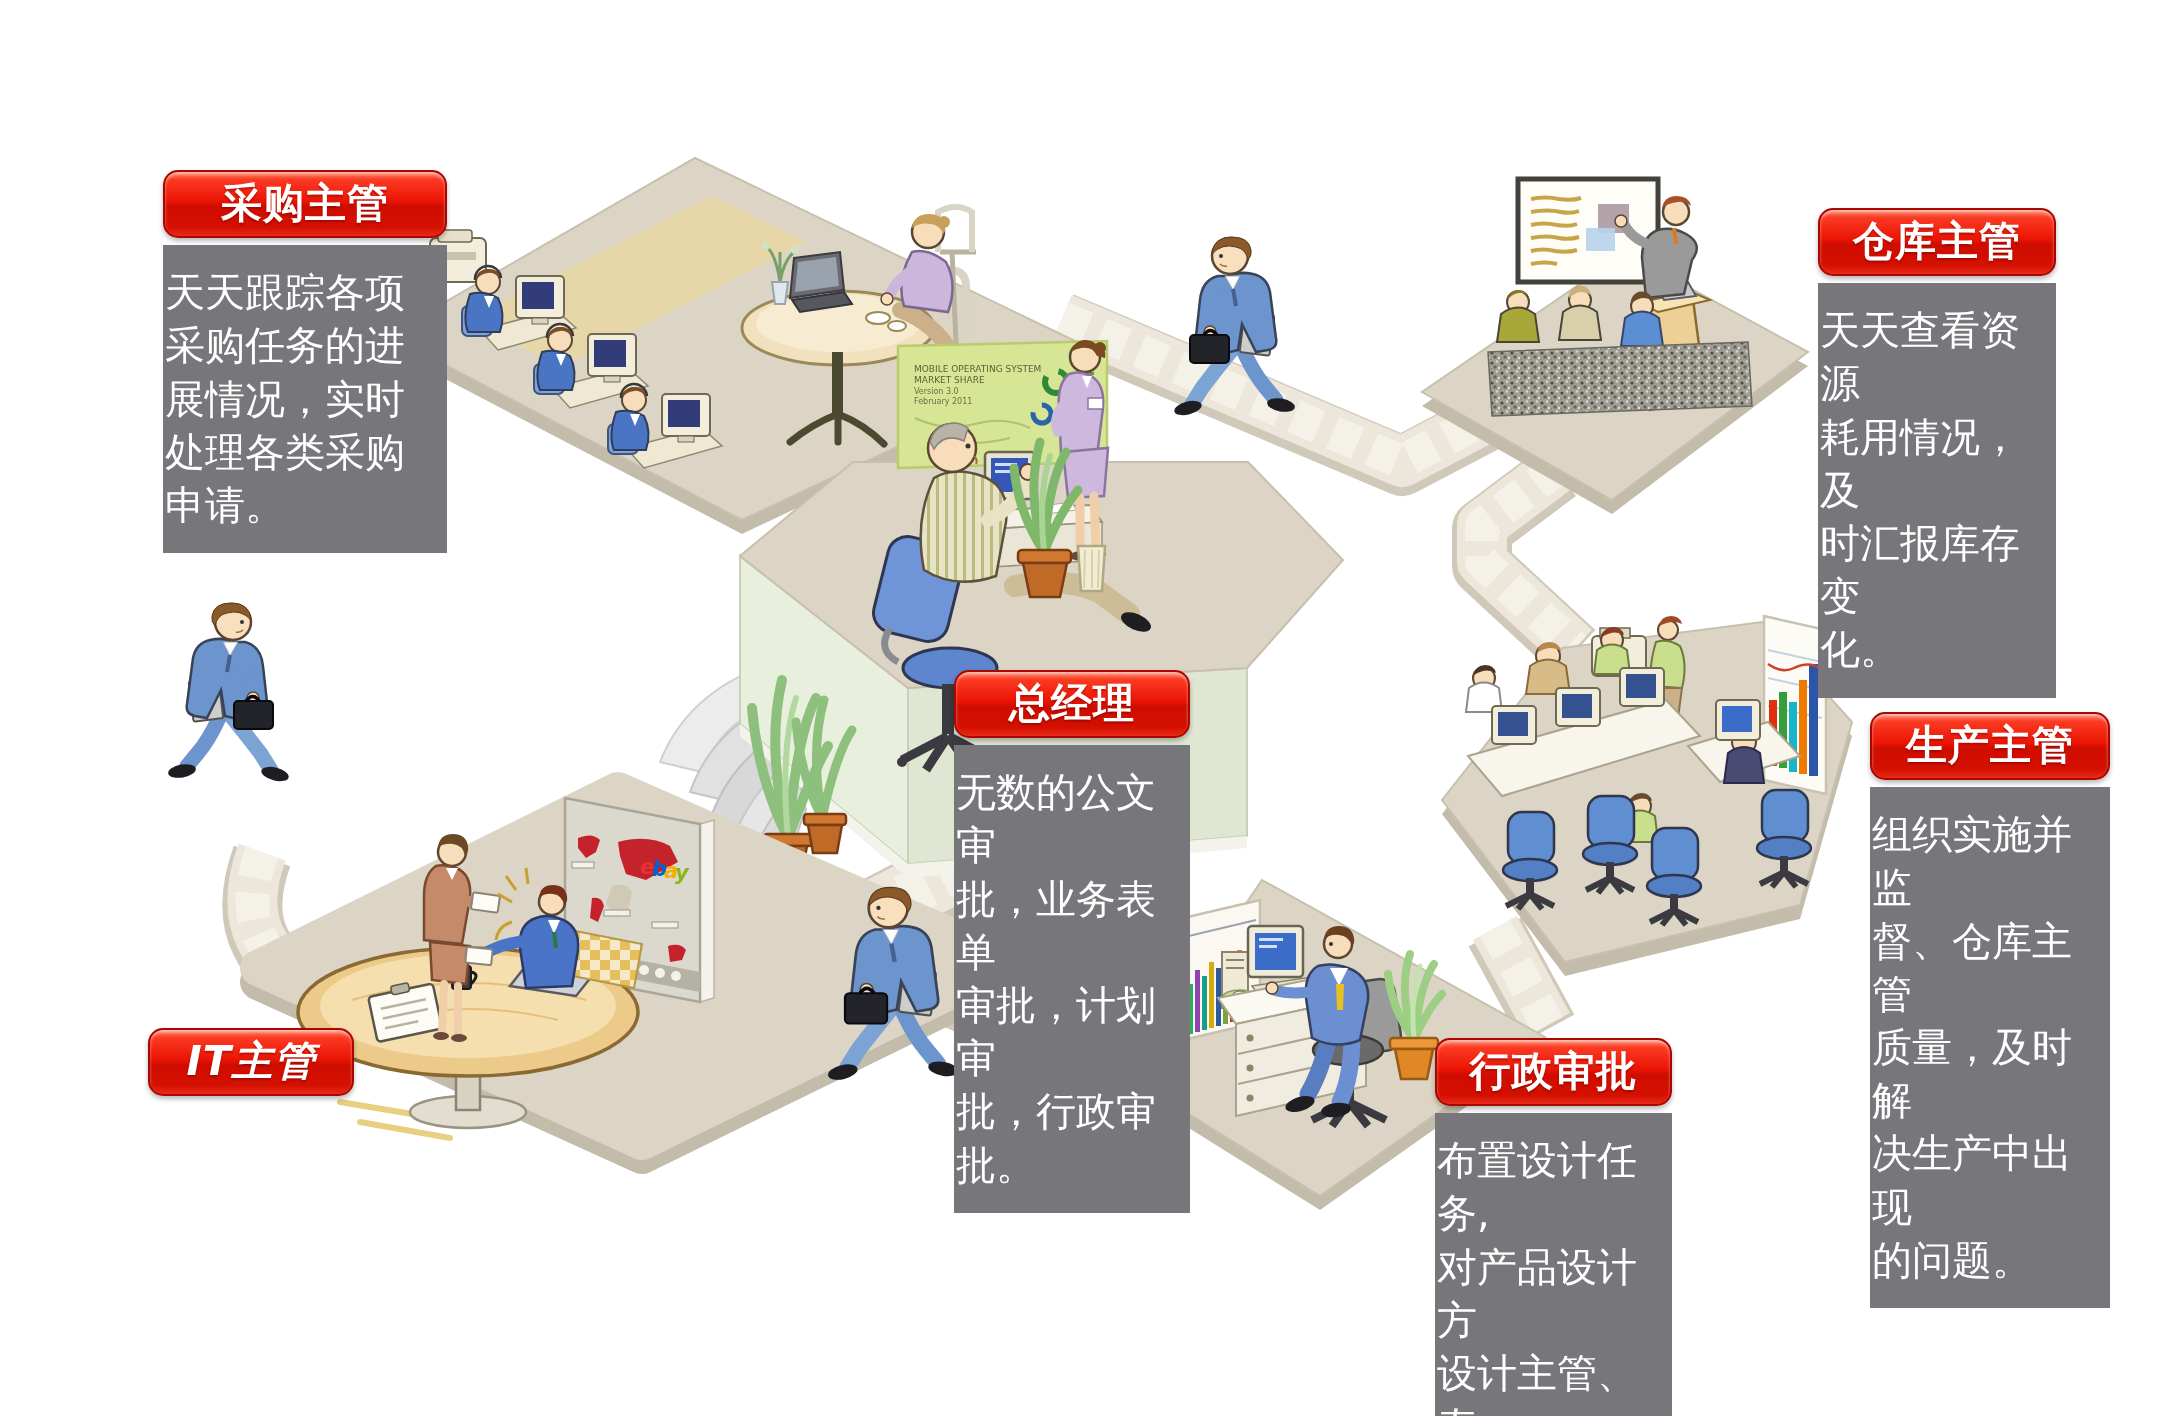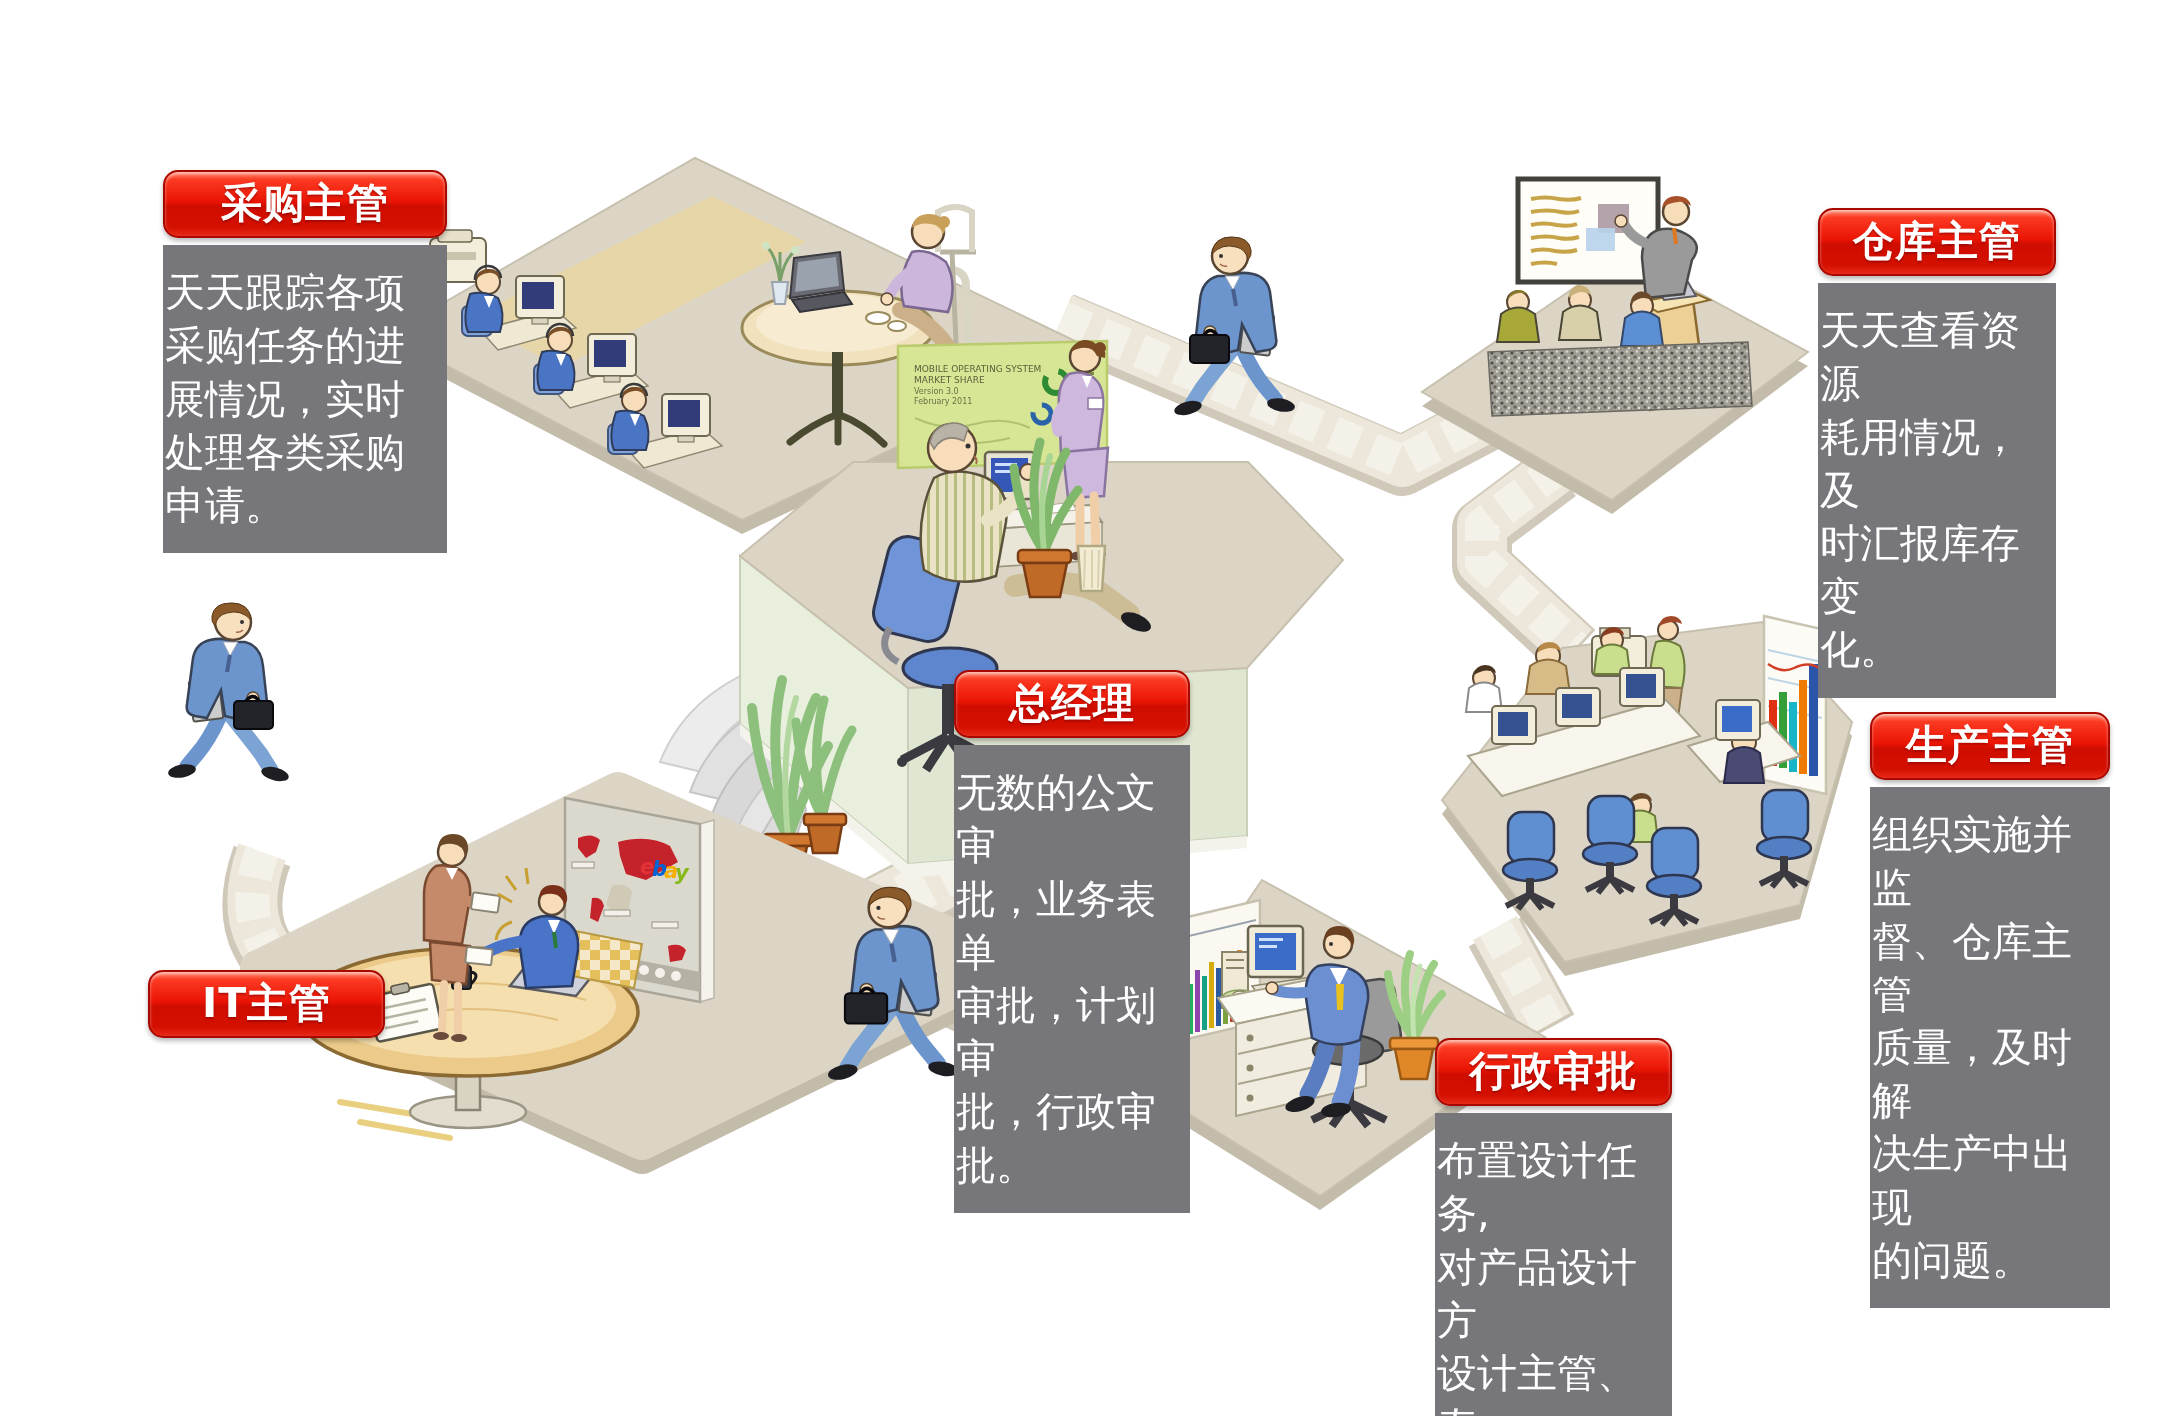--- a/index.html
+++ b/index.html
@@ -557,21 +557,21 @@
 
   <div class="role-card" style="left:1838px;top:712px;width:240px;margin-left:32px;">
     <div class="role-btn">生产主管</div>
     <div class="role-desc">组织实施并监
 督、仓库主管
 质量，及时解
 决生产中出现
 的问题。</div>
   </div>
 
-  <div class="role-card" style="left:148px;top:970px;width:237px;">
+  <div class="role-card" style="left:148px;top:1028px;width:206px;font-style:italic;">
     <div class="role-btn">IT主管</div>
   </div>
 
   <div class="role-card" style="left:1435px;top:1038px;width:237px;">
     <div class="role-btn">行政审批</div>
     <div class="role-desc">布置设计任务,
 对产品设计方
 设计主管、寿
 命与成本分析
 比较。</div>

